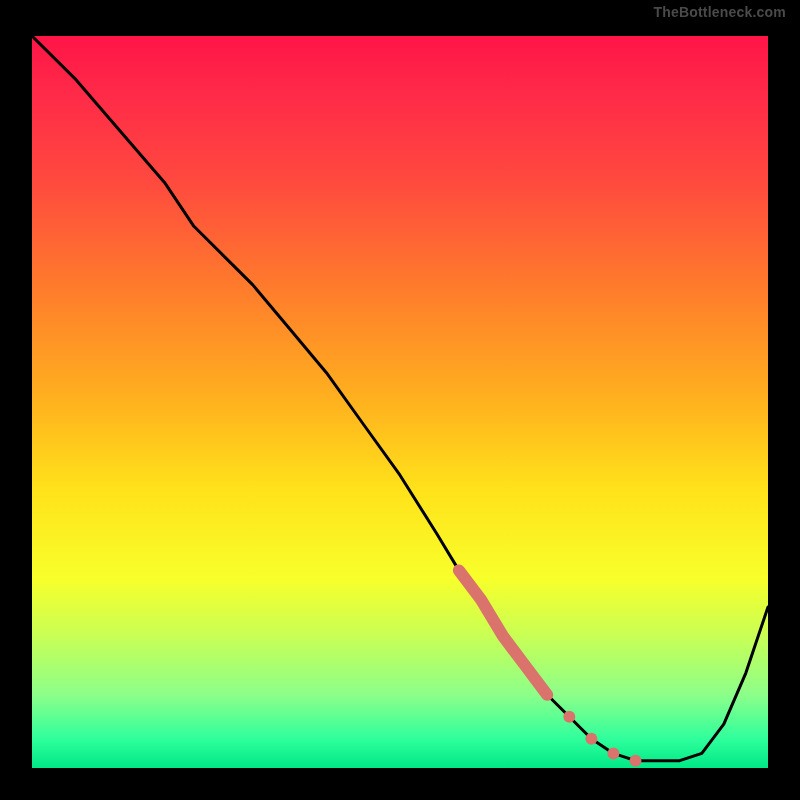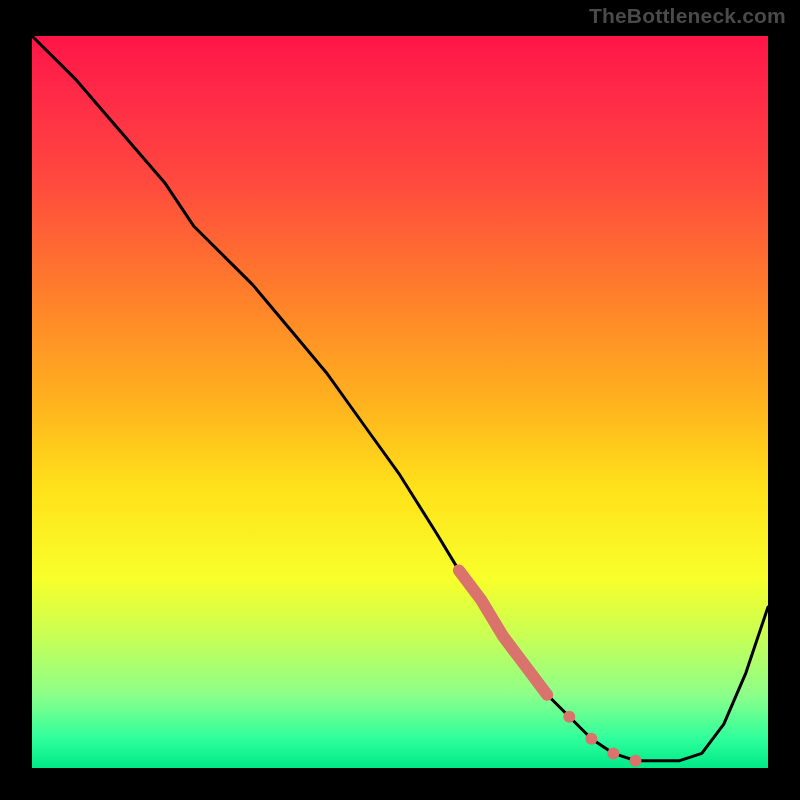--- a/index.html
+++ b/index.html
@@ -14,21 +14,21 @@
   .stage {
     position: relative;
     width: 800px;
     height: 800px;
   }
   .watermark {
     position: absolute;
     top: 4px;
     right: 14px;
     color: #4a4a4a;
-    font-size: 21px;
+    font-size: 14px;
     font-weight: 600;
     letter-spacing: 0.2px;
     user-select: none;
   }
   
   .plot-frame {
     position: absolute;
     left: 26px;
     top: 30px;
     width: 748px;   

